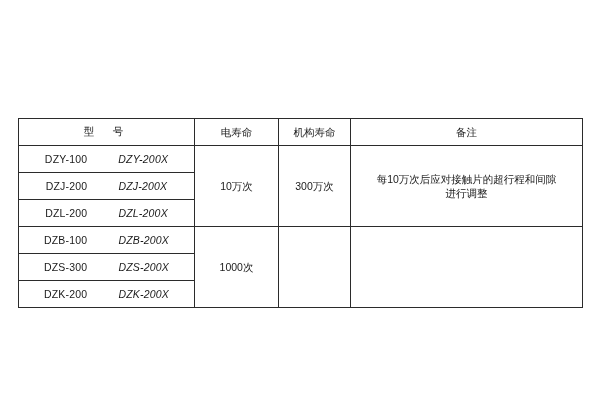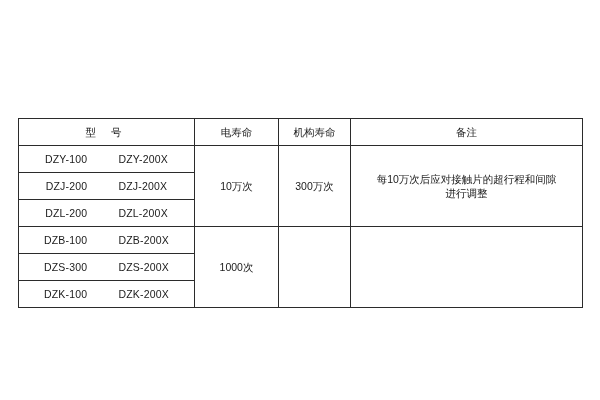--- a/index.html
+++ b/index.html
@@ -38,33 +38,35 @@
     font-weight: normal;
     line-height: 1.35;
   }
   .hdr-row td {
     height: 26px;
     font-size: 10.5px;
   }
   .model-hdr {
     letter-spacing: 6px;
     padding-left: 6px;
+    font-family: Liberation Mono, monospace;
   }
   .body-row td {
     height: 26px;
   }
   .model-cell {
     text-align: left;
     padding-left: 14px;
     white-space: nowrap;
     letter-spacing: 0.2px;
   }
   .model-cell .m2 {
     display: inline-block;
     margin-left: 31px;
+    font-style: italic;
   }
   .remark-cell {
     text-align: left;
     padding: 4px 0 4px 12px;
     vertical-align: top;
     line-height: 1.9;
   }
   .remark-cell .line {
     display: block;
   }
@@ -116,18 +118,18 @@
           <td rowspan="3">1000次</td>
           <td rowspan="3"></td>
           <td rowspan="3"></td>
         </tr>
 
         <tr class="body-row">
           <td class="model-cell"><span>DZS-300</span><span class="m2">DZS-200X</span></td>
         </tr>
 
         <tr class="body-row">
-          <td class="model-cell"><span>DZK-100</span><span class="m2">DZK-200X</span></td>
+          <td class="model-cell"><span>DZK-200</span><span class="m2">DZK-200X</span></td>
         </tr>
       </tbody>
     </table>
   </div>
 </div>
 
 </body></html>

